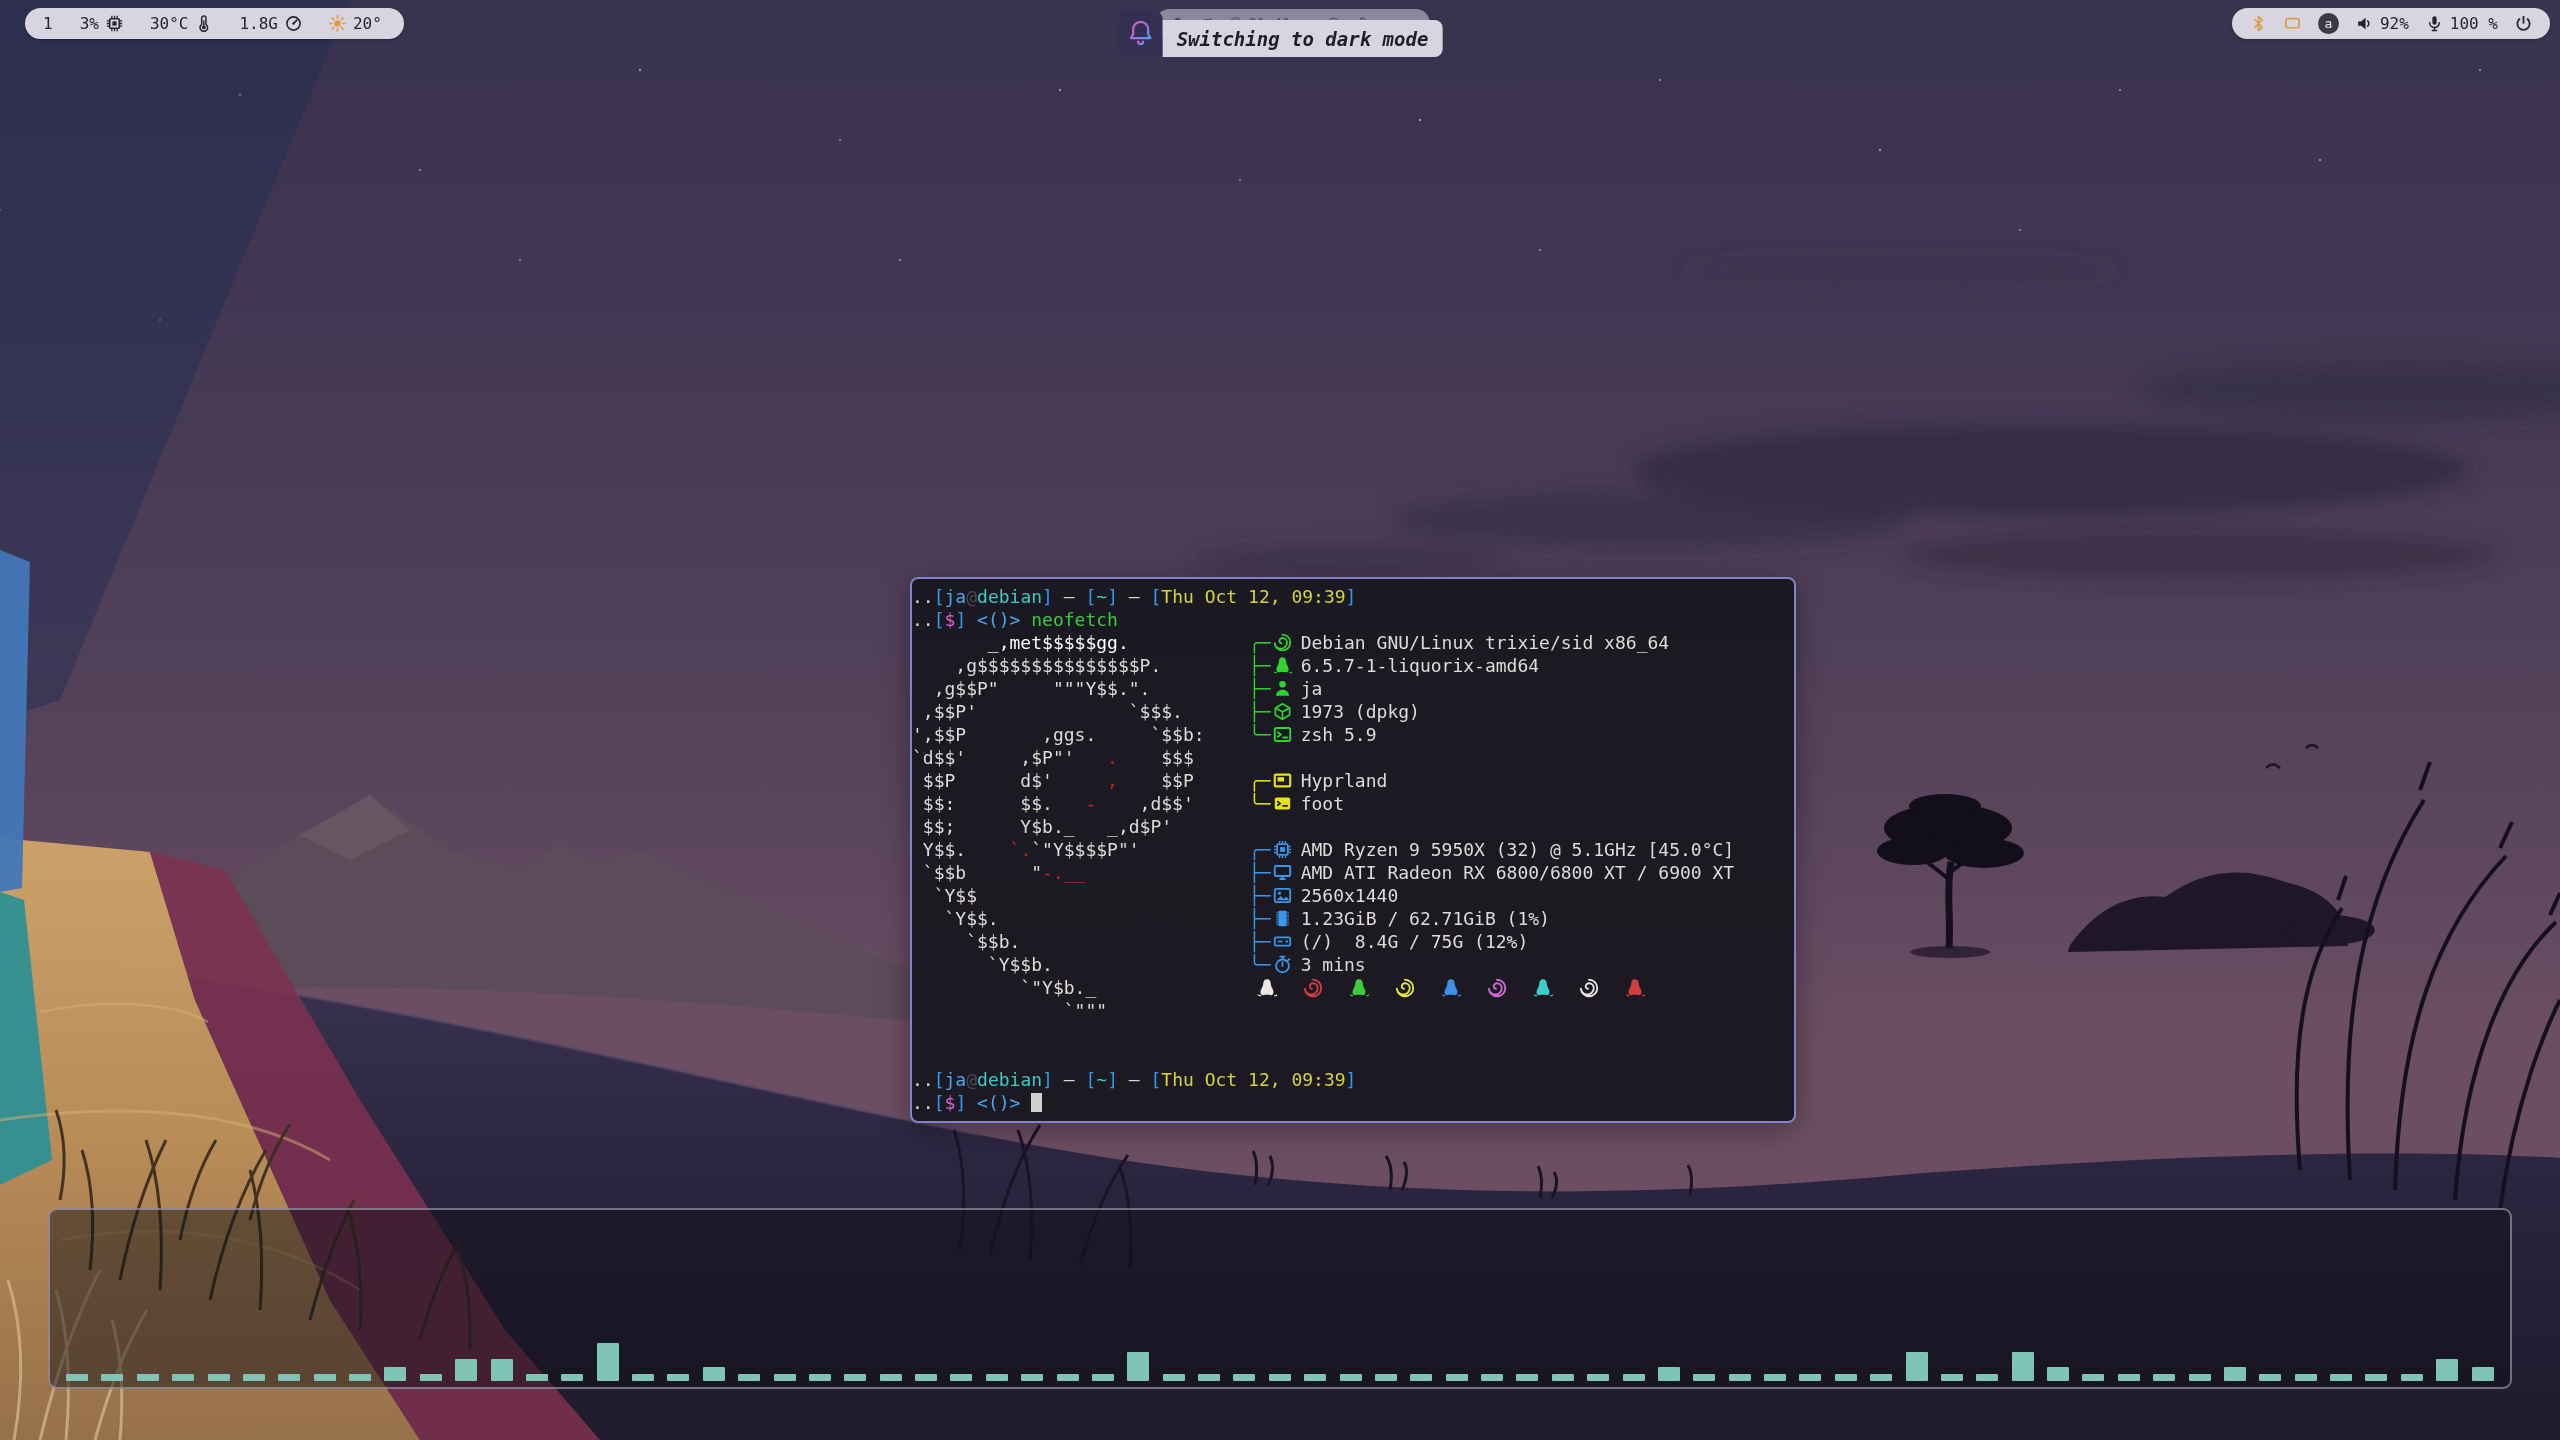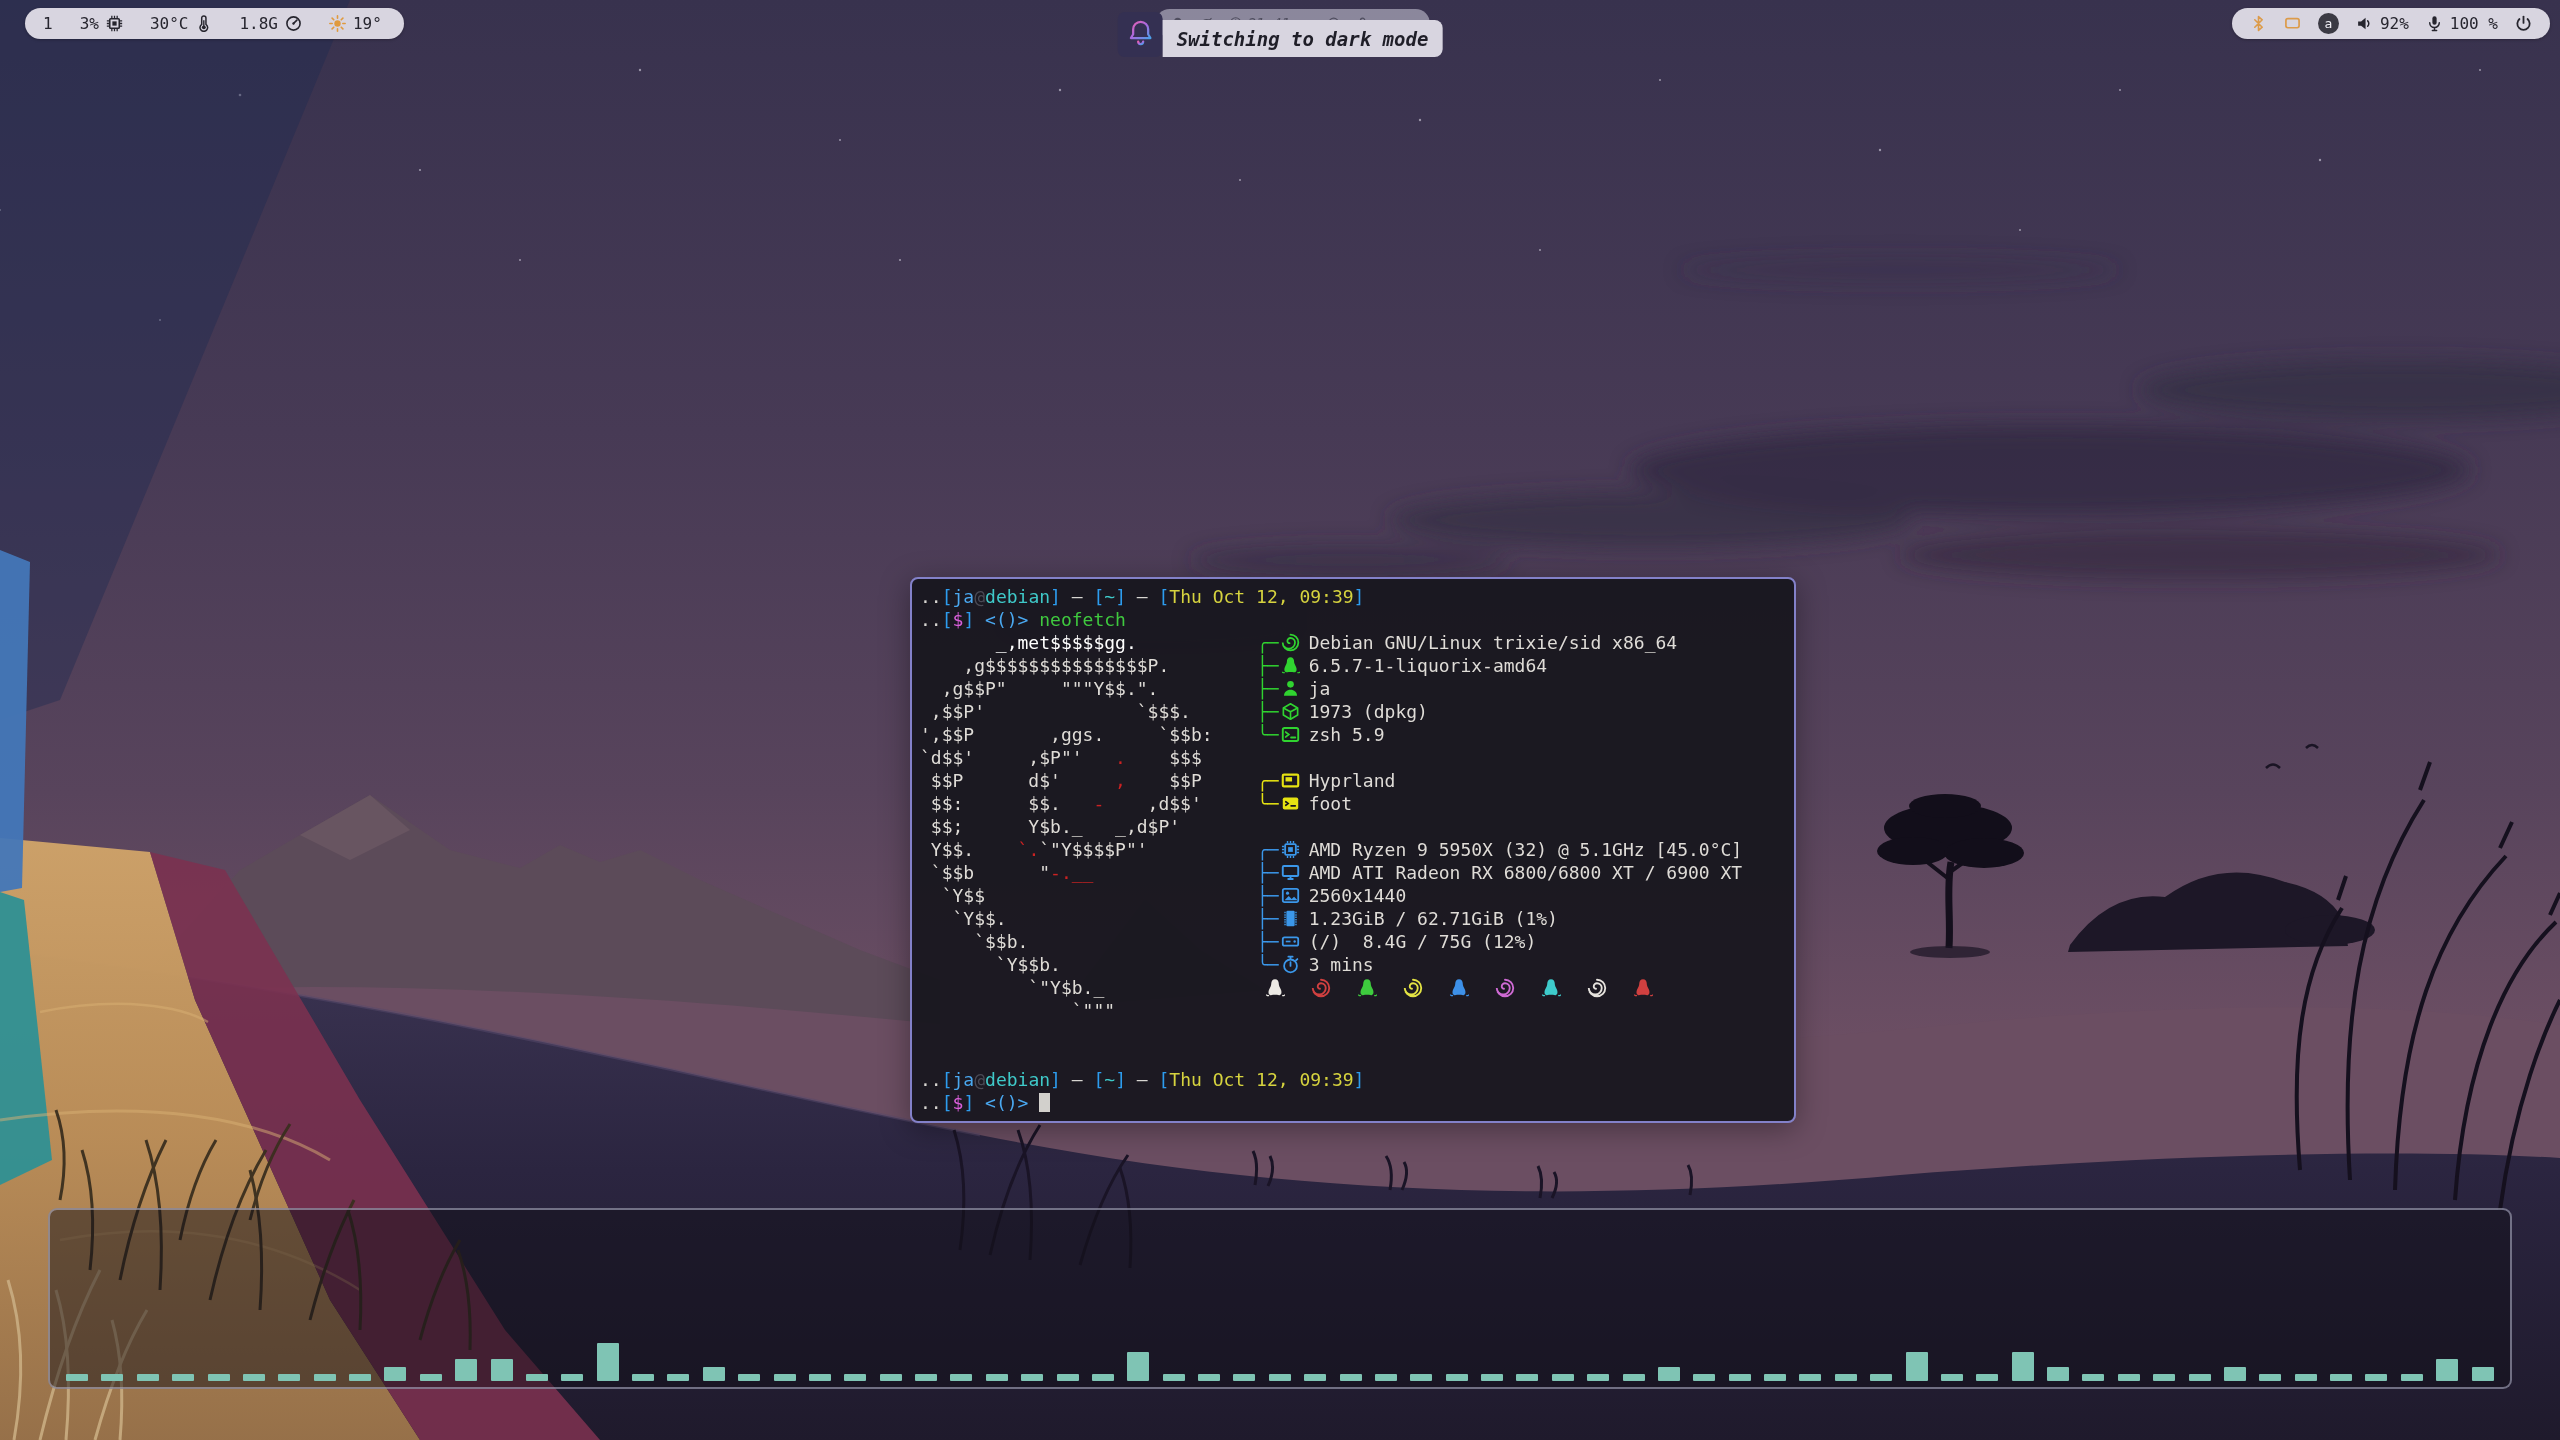--- a/index.html
+++ b/index.html
@@ -25,21 +25,21 @@
     color:rgba(44,44,58,.62);font-size:14px;z-index:0;white-space:nowrap;}
   .notif-back svg{width:14px;height:14px;display:block;}
   .notif{position:relative;z-index:1;display:flex;align-items:flex-end;}
   .notif-tile{width:45px;height:45px;border-radius:7px;background:#343052;display:grid;place-items:center;}
   .notif-tile svg{width:30px;height:30px;}
   .notif-msg{height:37px;background:#d8d5e0;border-radius:0 8px 8px 0;padding:0 14px;display:flex;
     align-items:center;font-size:19px;color:#1f1e28;white-space:nowrap;font-weight:bold;}
 
   
   .terminal{position:absolute;left:910px;top:577px;width:886px;height:546px;box-sizing:border-box;
-    background:rgba(23,22,30,.94);border:2px solid #8381c9;border-radius:8px;padding:6px 8px;
+    background:rgba(23,22,30,.94);border:2px solid #8381c9;border-radius:8px;padding:6px 0;
     overflow:hidden;font-size:18px;line-height:23px;color:#dcd9d4;box-shadow:0 6px 30px rgba(0,0,0,.35);}
   .tline{height:23px;line-height:23px;white-space:pre;}
   .nf{display:flex;}
   .art{margin:0;width:337px;font-family:"DejaVu Sans Mono",monospace;font-size:18px;line-height:23px;}
   .irow{display:flex;align-items:center;}
   .branch{white-space:pre;}
   .nficon{margin:0 9px 0 2px;}
   .nficon svg{width:19px;height:19px;display:block;}
   .nftext{color:#dfdcd7;white-space:pre;}
   .palette{display:flex;gap:26px;padding-left:8px;align-items:center;}
@@ -234,21 +234,21 @@
           </svg>
       </span>
     </div>
     <div class="mod">
       <span class="ic-orange">
         <svg viewBox="0 0 16 16">
             <circle cx="8" cy="8" r="3" fill="currentColor"></circle>
             <path d="M8 .8v2.2M8 13v2.2M.8 8h2.2M13 8h2.2M2.9 2.9l1.6 1.6M11.5 11.5l1.6 1.6M13.1 2.9l-1.6 1.6M4.5 11.5l-1.6 1.6" stroke="currentColor" stroke-width="1.5" stroke-linecap="round"></path>
           </svg>
       </span>
-      <span>19°</span>
+      <span>20°</span>
     </div>
   </div>
 
   <div class="pill pill-right">
     <div class="mod">
       <span class="ic-amber">
         <svg viewBox="0 0 16 16">
             <path d="M4.5 4.5l7 7L8 14.5v-13l3.5 3-7 7" fill="none" stroke="currentColor" stroke-width="1.5" stroke-linejoin="round" stroke-linecap="round"></path>
           </svg>
       </span>

